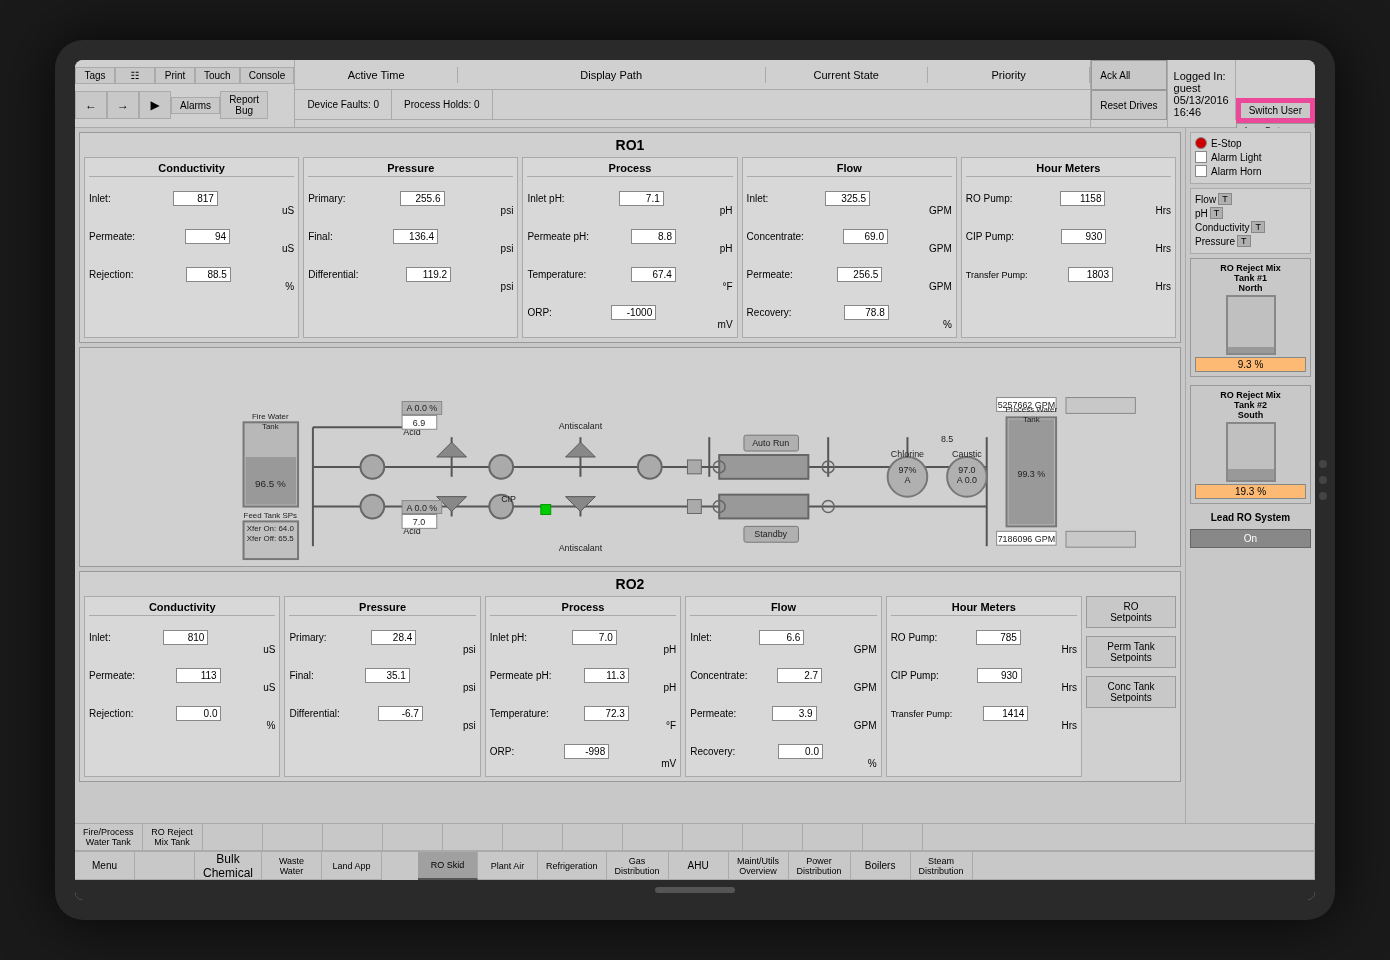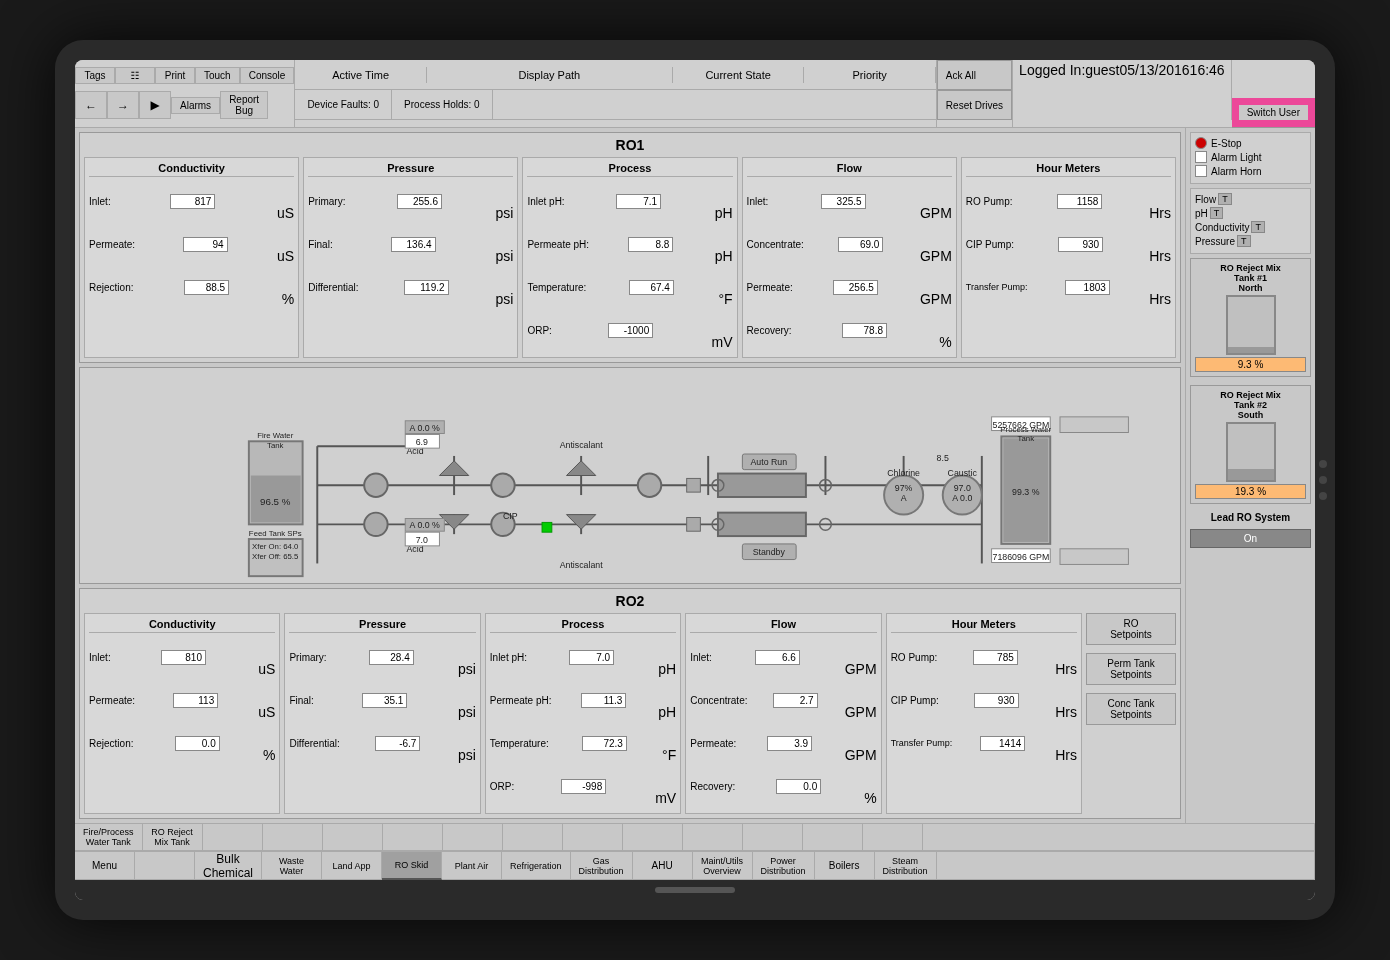--- a/index.html
+++ b/index.html
@@ -102,32 +102,32 @@
       height: 30px;
       display: flex;
       align-items: center;
     }
     .logged-section {
       display: flex;
       border-left: 1px solid #aaa;
     }
     .logged-info {
       padding: 2px 6px;
-      font-size: 14px;
+      font-size: 11px;
       background: #d0d0d0;
       border-right: 1px solid #aaa;
       display: flex;
-      flex-direction: row;
+      flex-direction: column;
       justify-content: flex-end;
       height: 60px;
     }
     .switch-user-btn {
       padding: 2px 8px;
       background: #c8c8c8;
-      border: 7px solid #ec4899;
+      border: 5px solid #ec4899;
       cursor: pointer;
       font-size: 10px;
       height: 30px;
       display: flex;
       align-items: center;
       margin-top: 38px;
     }
     .log-out-btn {
       padding: 2px 8px;
       background: #c8c8c8;
@@ -209,21 +209,21 @@
     .metric-value {
       background: white;
       border: 1px solid #888;
       padding: 1px 3px;
       min-width: 45px;
       text-align: right;
       font-size: 10px;
     }
     .metric-unit {
       margin-left: 2px;
-      font-size: 14px;
+      font-size: 10px;
       margin-top: 24px;
     }
     
     .process-diagram {
       background: #d0d0d0;
       border: 1px solid #999;
       position: relative;
       height: 220px;
     }
     
@@ -842,21 +842,21 @@
         <div class="nav-btn" style="flex:1;"></div>
       </div>
       <div class="bottom-nav-bottom">
         <div class="nav-btn">Menu</div>
         <div class="nav-btn"></div>
         <div class="nav-btn" style="white-space:pre-wrap;font-size:12px;">Bulk
 Chemical</div>
         <div class="nav-btn" style="white-space:pre-wrap;font-size:9px;">Waste
 Water</div>
         <div class="nav-btn" style="white-space:pre-wrap;font-size:9px;">Land App</div>
-        <div class="nav-btn active" style="white-space:pre-wrap;font-size:9px;">RO Skid</div>
+        <div class="nav-btn active" style="white-space:pre-wrap;font-size:9px;margin-left:36px;">RO Skid</div>
         <div class="nav-btn" style="white-space:pre-wrap;font-size:9px;">Plant Air</div>
         <div class="nav-btn" style="white-space:pre-wrap;font-size:9px;">Refrigeration</div>
         <div class="nav-btn" style="white-space:pre-wrap;font-size:9px;">Gas
 Distribution</div>
         <div class="nav-btn">AHU</div>
         <div class="nav-btn" style="white-space:pre-wrap;font-size:9px;">Maint/Utils
 Overview</div>
         <div class="nav-btn" style="white-space:pre-wrap;font-size:9px;">Power
 Distribution</div>
         <div class="nav-btn">Boilers</div>

